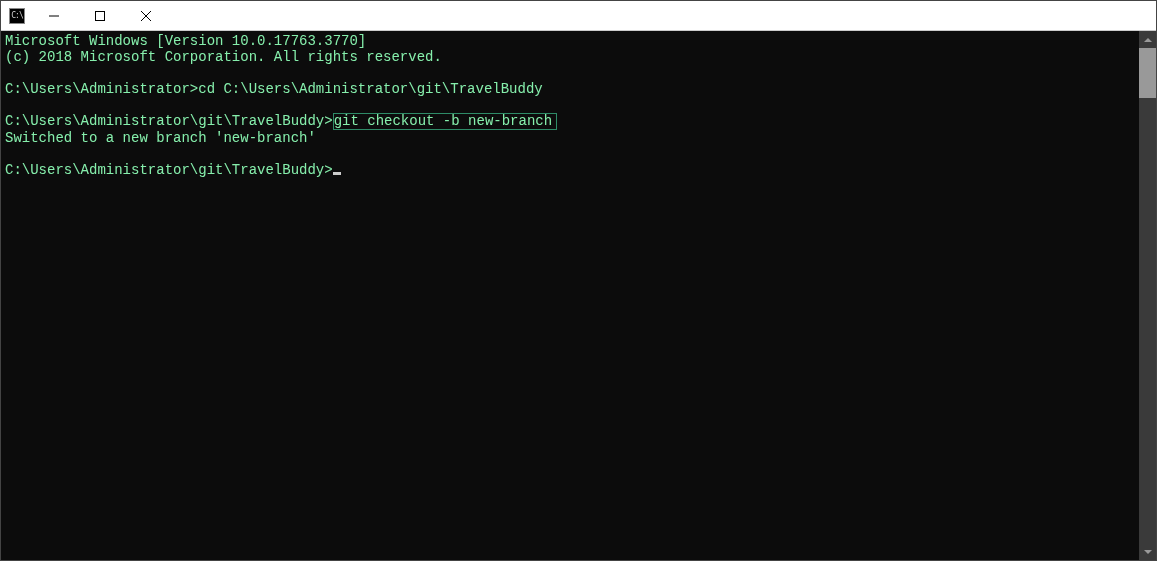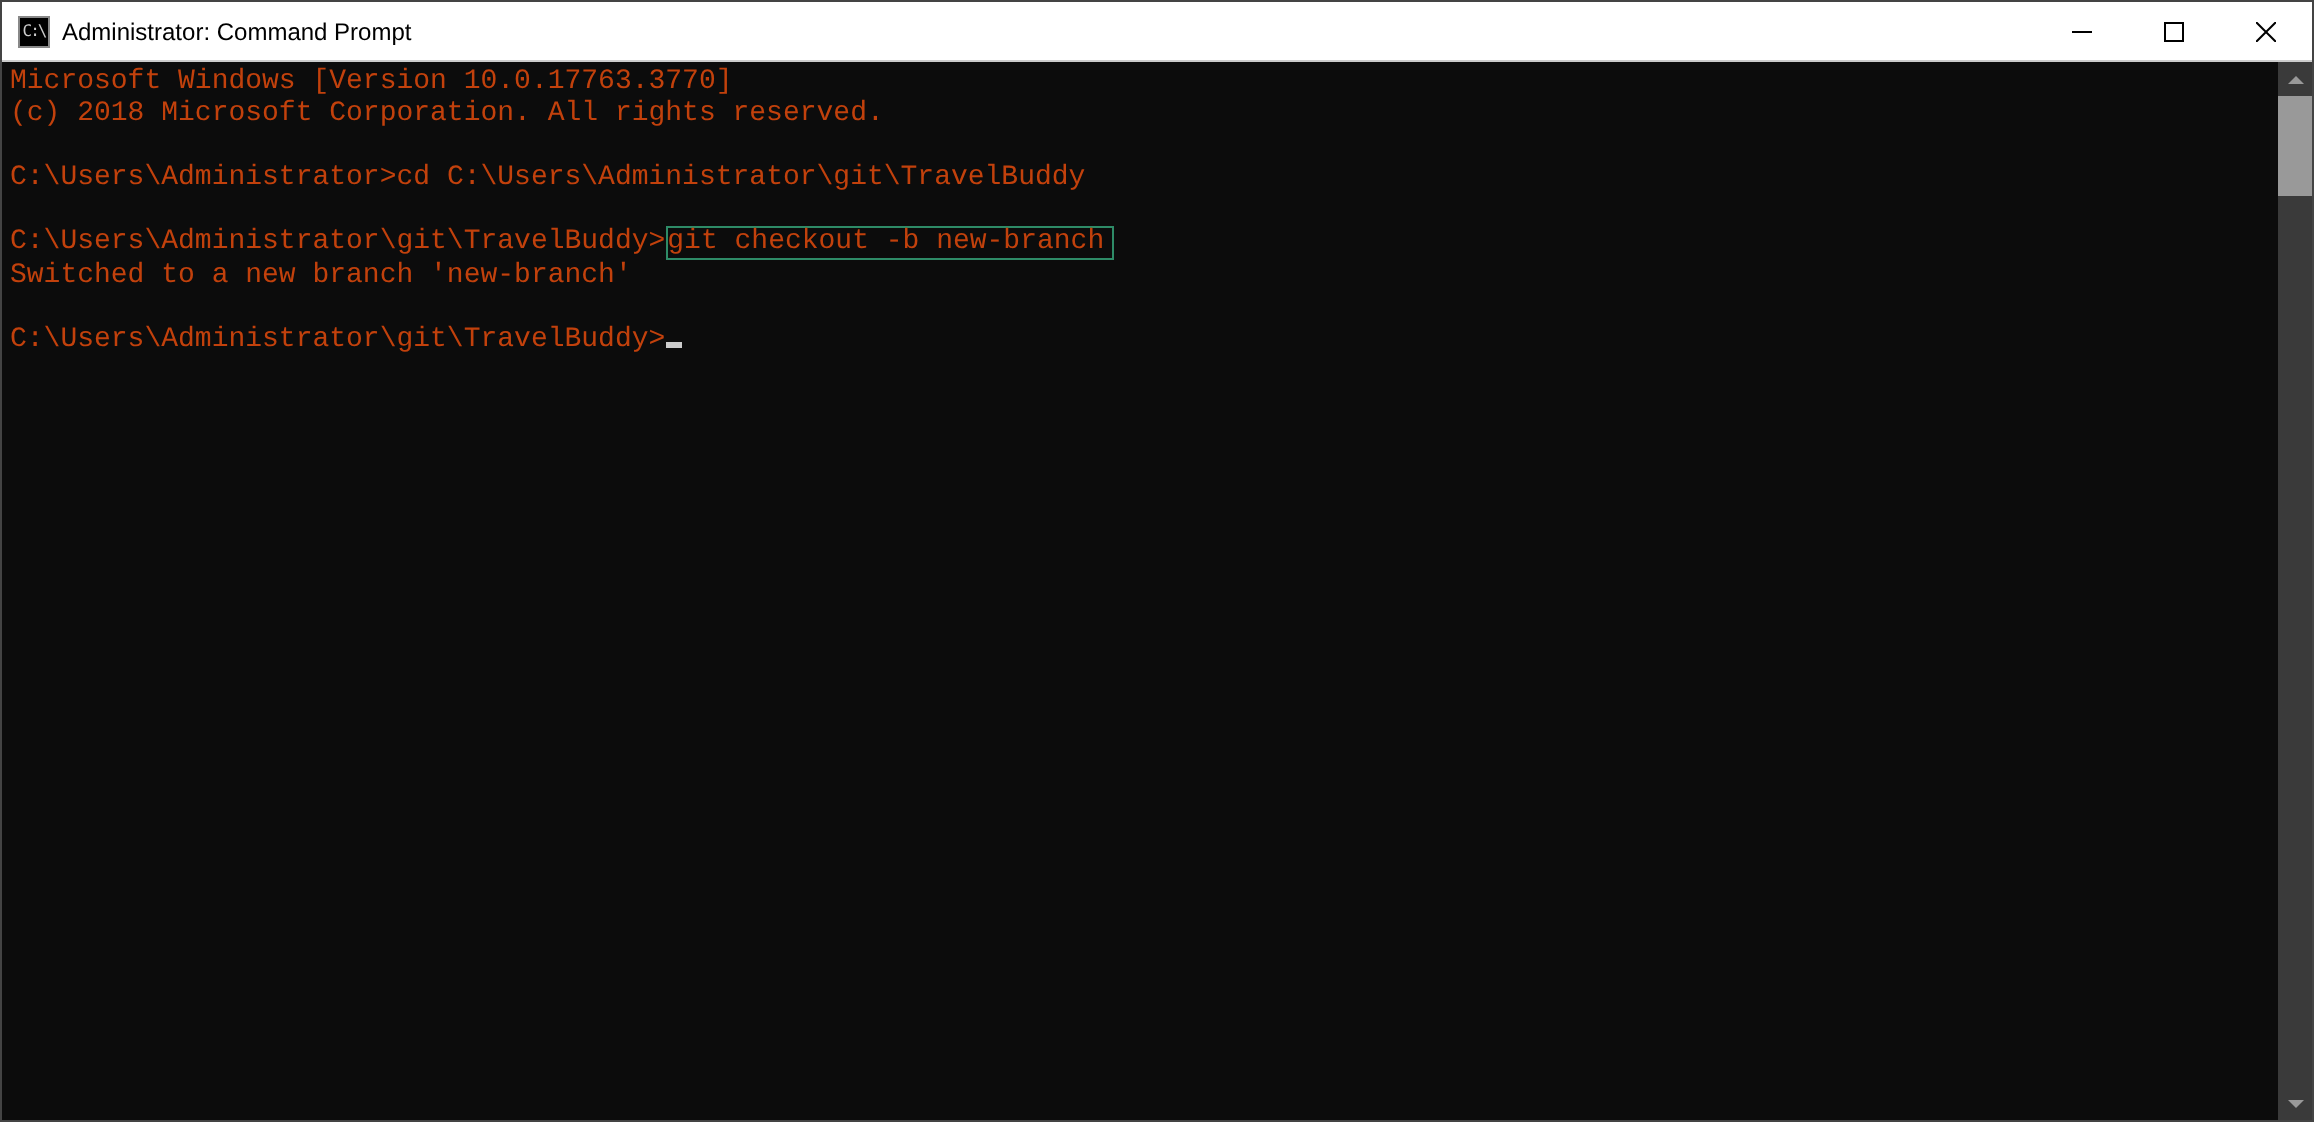--- a/index.html
+++ b/index.html
@@ -66,21 +66,21 @@
 
     .client {
       flex: 1;
       display: flex;
       background: #000;
       min-height: 0;
     }
     .terminal {
       flex: 1;
       background: #0c0c0c;
-      color: #c2410c;
+      color: #86efac;
       font-family: Consolas, "Courier New", monospace;
       font-size: 14px;
       line-height: 16px;
       padding: 2px 0 0 4px;
       white-space: pre;
       overflow: hidden;
     }
     .terminal .line { white-space: pre; }
     .highlight {
       border: 1px solid #2e8b67;
@@ -126,21 +126,20 @@
     }
   </style>
 </head>
 <body>
 
 <div class="window">
   <div class="titlebar">
     <div class="titlebar-icon">
       <span>C:\</span>
     </div>
-    <div class="titlebar-text">Administrator: Command Prompt</div>
     <div class="titlebar-controls">
       <div class="titlebar-btn">
         <svg viewBox="0 0 10 10">
             <line x1="0" y1="5" x2="10" y2="5" stroke="currentColor" stroke-width="1"></line>
           </svg>
       </div>
       <div class="titlebar-btn">
         <svg viewBox="0 0 10 10">
             <rect x="0.5" y="0.5" width="9" height="9" fill="none" stroke="currentColor" stroke-width="1"></rect>
           </svg>

